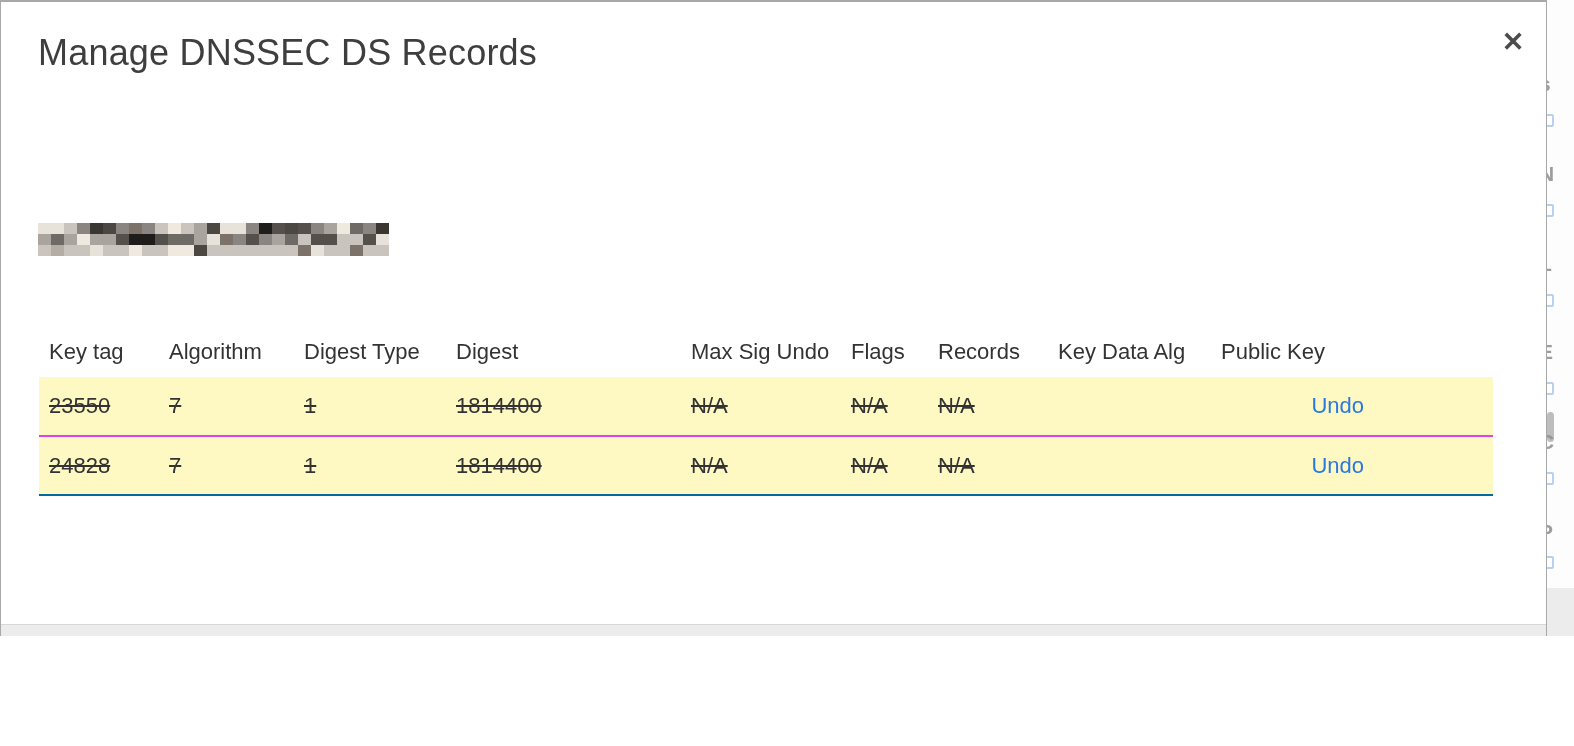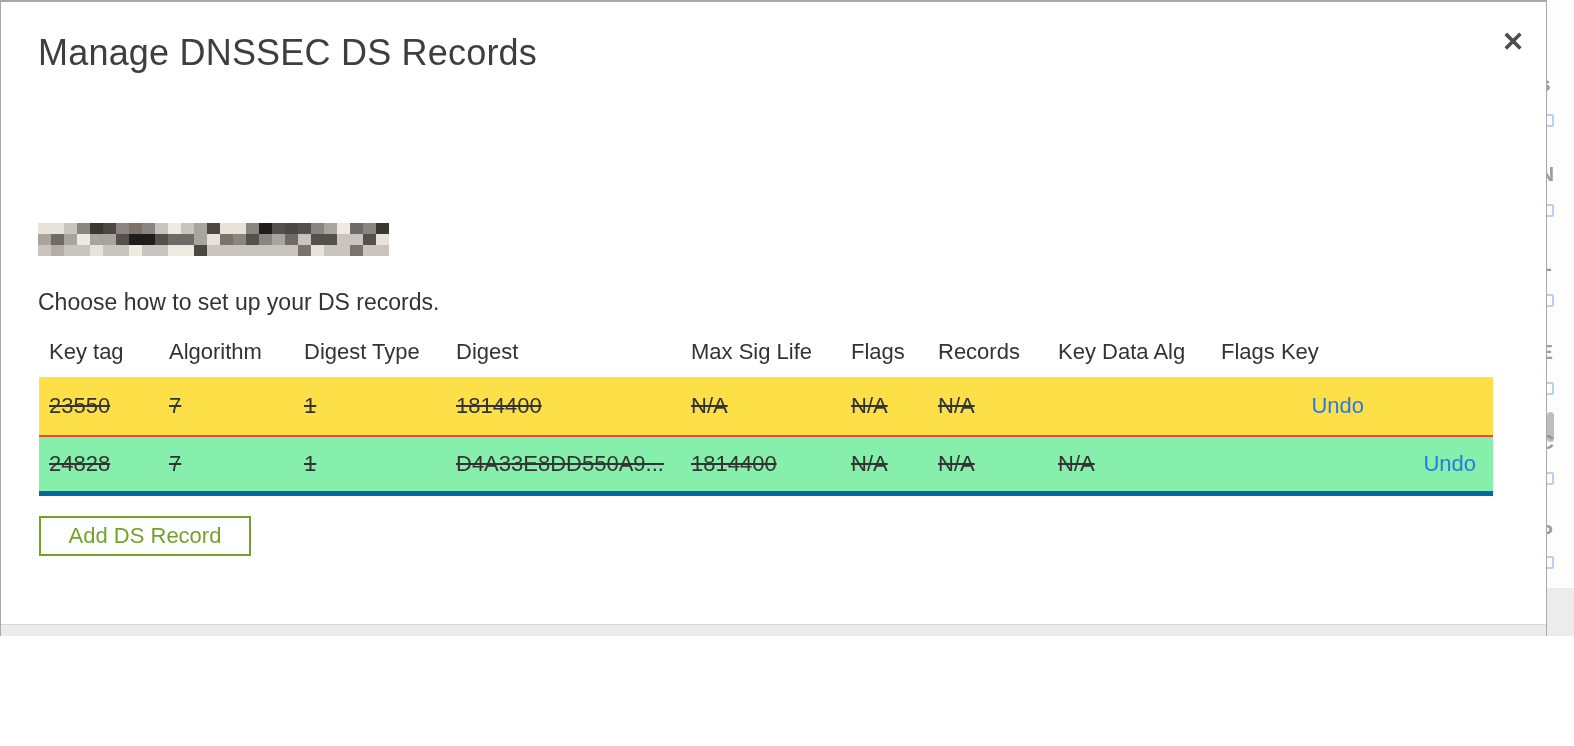--- a/index.html
+++ b/index.html
@@ -28,22 +28,22 @@
 
   .intro-text { position:absolute; left:37px; top:287px; font-size:23px; color:#333; }
 
   
   .ds-table { position:absolute; left:38px; top:325px; width:1454px; font-size:22px; }
   .t-row { display:grid; grid-template-columns:120px 135px 152px 235px 160px 87px 120px 163px 170px 1fr;
            align-items:center; }
   .t-row > div { padding-left:10px; white-space:nowrap; overflow:hidden; }
   .t-head { height:50px; color:#333; }
   .t-body-row { height:60px; }
-  .row-alt { background:#fde047; border-bottom:2px solid #ef4444; }
-  .row-plain { background:#86efac; border-bottom:5px solid #0369a1; height:59px; }
+  .row-alt { background:#fef9c3; border-bottom:2px solid #d946ef; }
+  .row-plain { background:#fef9c3; border-bottom:2px solid #0369a1; height:59px; }
   .struck { text-decoration:line-through; }
   .undo-cell { text-align:right; padding-right:17px !important; }
   .link { color:#2b78e4; cursor:pointer; }
 
   .add-ds-btn { position:absolute; left:38px; top:514px; width:212px; height:40px; background:#fff;
                 border:2px solid #72a226; color:#74a22c; font-size:22px; text-align:center; line-height:36px; cursor:pointer; }
 
   
   .modal-footer { position:absolute; left:0; right:0; bottom:0; height:118px; background:#ececec; border-top:1px solid #d7d7d7; }
 </style>
@@ -71,63 +71,60 @@
       </div>
   </div>
 
   <div class="modal">
 
     <div class="modal-title">Manage DNSSEC DS Records</div>
     <div class="close-btn">✕</div>
 
     <div class="redacted-domain" id="redacted-domain"><i style="background:#e7e2da"></i><i style="background:#e7e2da"></i><i style="background:#c9c4bd"></i><i style="background:#8a8580"></i><i style="background:#3a3632"></i><i style="background:#4b4742"></i><i style="background:#8a8580"></i><i style="background:#7d7269"></i><i style="background:#8a8580"></i><i style="background:#c9c4bd"></i><i style="background:#efe9df"></i><i style="background:#c9c4bd"></i><i style="background:#a9a49e"></i><i style="background:#4b4742"></i><i style="background:#e7e2da"></i><i style="background:#e7e2da"></i><i style="background:#8a8580"></i><i style="background:#1f1d1b"></i><i style="background:#55504b"></i><i style="background:#4b4742"></i><i style="background:#55504b"></i><i style="background:#8a8580"></i><i style="background:#a9a49e"></i><i style="background:#efe9df"></i><i style="background:#6e6a66"></i><i style="background:#8a8580"></i><i style="background:#3a3632"></i><i style="background:#a9a49e"></i><i style="background:#6e6a66"></i><i style="background:#a9a49e"></i><i style="background:#efe9df"></i><i style="background:#a9a49e"></i><i style="background:#a9a49e"></i><i style="background:#55504b"></i><i style="background:#1f1d1b"></i><i style="background:#1f1d1b"></i><i style="background:#55504b"></i><i style="background:#6e6a66"></i><i style="background:#6e6a66"></i><i style="background:#a9a49e"></i><i style="background:#e7e2da"></i><i style="background:#7d7269"></i><i style="background:#8a8580"></i><i style="background:#55504b"></i><i style="background:#8a8580"></i><i style="background:#a9a49e"></i><i style="background:#6e6a66"></i><i style="background:#c9c4bd"></i><i style="background:#55504b"></i><i style="background:#55504b"></i><i style="background:#c9c4bd"></i><i style="background:#c9c4bd"></i><i style="background:#55504b"></i><i style="background:#e7e2da"></i><i style="background:#c9c4bd"></i><i style="background:#b5ada3"></i><i style="background:#c9c4bd"></i><i style="background:#c9c4bd"></i><i style="background:#e7e2da"></i><i style="background:#c9c4bd"></i><i style="background:#c9c4bd"></i><i style="background:#efe9df"></i><i style="background:#c9c4bd"></i><i style="background:#c9c4bd"></i><i style="background:#efe9df"></i><i style="background:#efe9df"></i><i style="background:#4b4742"></i><i style="background:#c9c4bd"></i><i style="background:#c9c4bd"></i><i style="background:#c9c4bd"></i><i style="background:#c9c4bd"></i><i style="background:#c9c4bd"></i><i style="background:#c9c4bd"></i><i style="background:#c9c4bd"></i><i style="background:#7d7269"></i><i style="background:#e7e2da"></i><i style="background:#c9c4bd"></i><i style="background:#c9c4bd"></i><i style="background:#7d7269"></i><i style="background:#c9c4bd"></i><i style="background:#c9c4bd"></i></div>
 
-    <div class="intro-text">Choose how to set up your DS records.</div>
 
     <div class="ds-table">
       <div class="t-row t-head">
         <div>Key tag</div>
         <div>Algorithm</div>
         <div>Digest Type</div>
         <div>Digest</div>
-        <div>Max Sig Life</div>
+        <div>Max Sig Undo</div>
         <div>Flags</div>
         <div>Records</div>
         <div>Key Data Alg</div>
-        <div>Flags Key</div>
+        <div>Public Key</div>
         <div></div>
       </div>
 
       <div class="t-row t-body-row row-alt">
         <div class="struck">23550</div>
         <div class="struck">7</div>
         <div class="struck">1</div>
         <div class="struck">1814400</div>
         <div class="struck">N/A</div>
         <div class="struck">N/A</div>
         <div class="struck">N/A</div>
         <div></div>
         <div class="undo-cell"><span class="link">Undo</span></div>
       </div>
 
       <div class="t-row t-body-row row-plain">
         <div class="struck">24828</div>
         <div class="struck">7</div>
         <div class="struck">1</div>
-        <div class="struck">D4A33E8DD550A9...</div>
         <div class="struck">1814400</div>
         <div class="struck">N/A</div>
         <div class="struck">N/A</div>
         <div class="struck">N/A</div>
         <div></div>
         <div class="undo-cell"><span class="link">Undo</span></div>
       </div>
     </div>
 
-    <div class="add-ds-btn">Add DS Record</div>
 
     <div class="modal-footer">
       
       
       
     </div>
 
   </div>
 </div>
 

